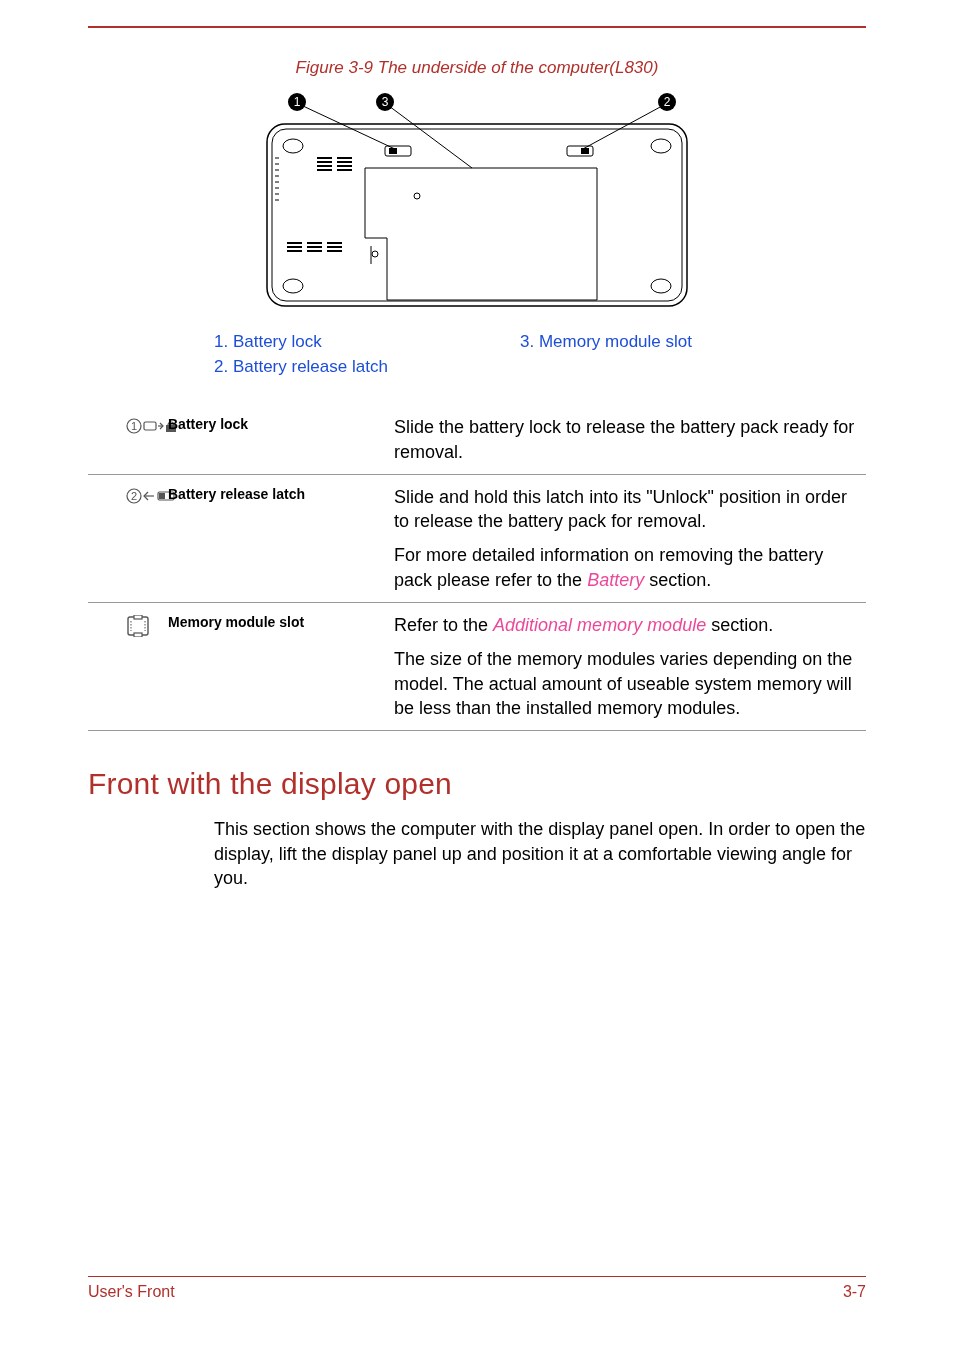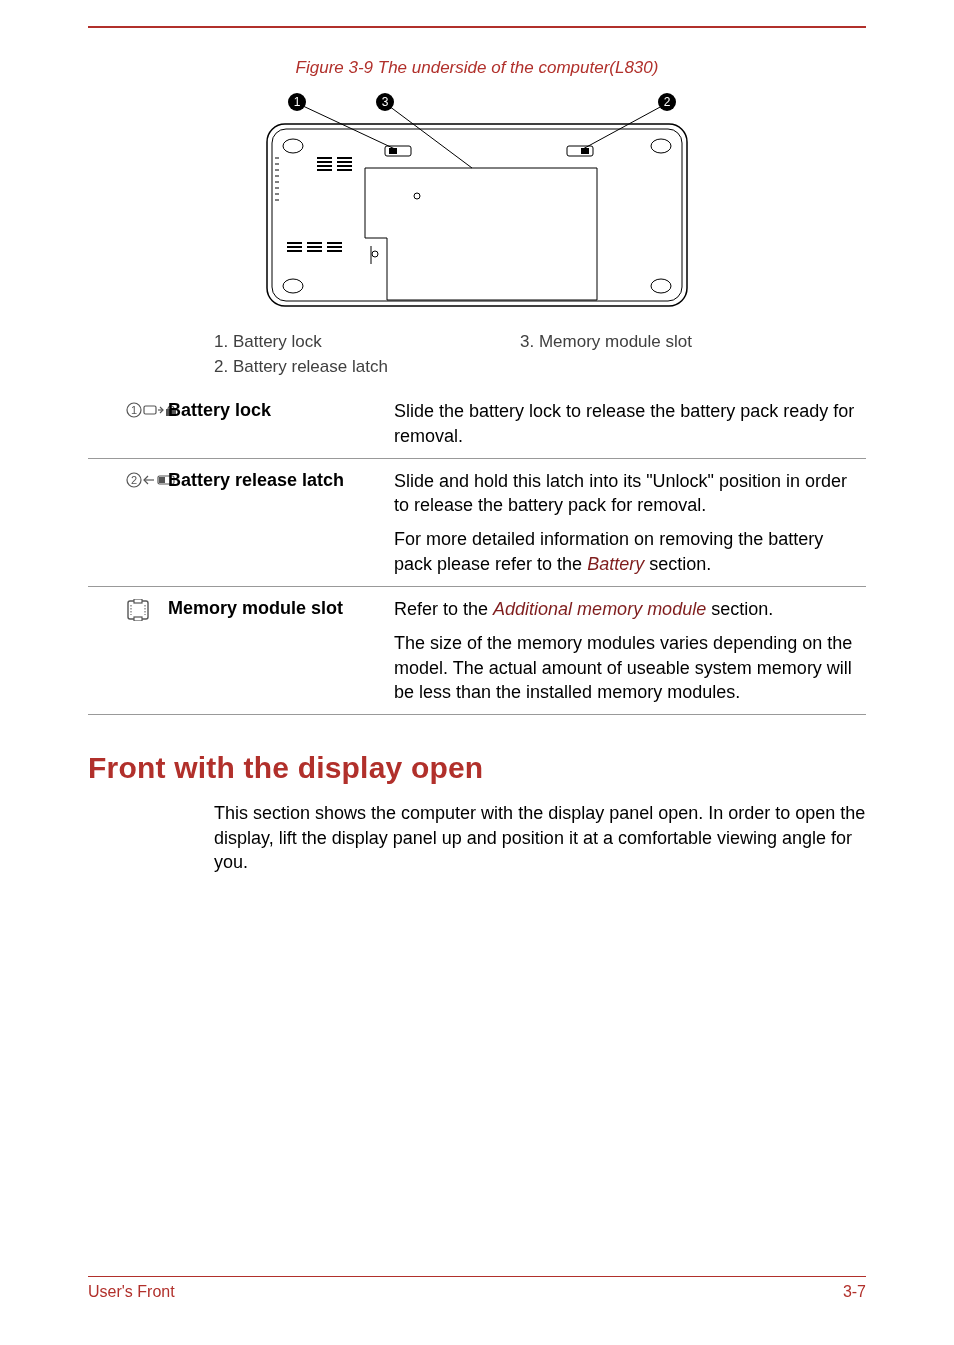--- a/index.html
+++ b/index.html
@@ -29,23 +29,23 @@
     justify-content: center;
     margin-bottom: 18px;
   }
   .diagram {
     display: block;
   }
   .legend {
     display: flex;
     padding-left: 126px;
     padding-right: 40px;
-    margin-bottom: 20px;
+    margin-bottom: 36px;
     font-size: 17px;
-    color: #404040;
+    color: #1d4ed8;
   }
   .legend-col { flex: 1; }
   .legend-col div { line-height: 1.45; }
   .defs {
     padding-left: 0;
   }
   .def-row {
     display: flex;
     border-bottom: 1px solid #999;
     padding: 10px 0 10px 0;
@@ -57,41 +57,41 @@
     font-size: 17px;
     color: #333;
     padding-left: 38px;
     padding-top: 2px;
   }
   .def-icon svg { display: block; }
   .def-label {
     width: 226px;
     flex: 0 0 226px;
     font-weight: bold;
-    font-size: 18px;
+    font-size: 14px;
     padding-top: 1px;
     padding-right: 10px;
   }
   .def-body {
     flex: 1;
     font-size: 18px;
     line-height: 1.35;
   }
   .def-body p { margin-bottom: 10px; }
   .def-body p:last-child { margin-bottom: 0; }
   .link {
-    color: #7f1d1d;
+    color: #ec4899;
     font-style: italic;
     text-decoration: none;
     cursor: pointer;
   }
   .section-heading {
     color: #b1302b;
     font-family: Arial, Helvetica, sans-serif;
-    font-weight: 700;
+    font-weight: 400;
     font-size: 30px;
     margin-top: 36px;
     margin-bottom: 16px;
     letter-spacing: 0.2px;
   }
   .section-body {
     padding-left: 126px;
     font-size: 18px;
     line-height: 1.35;
   }

